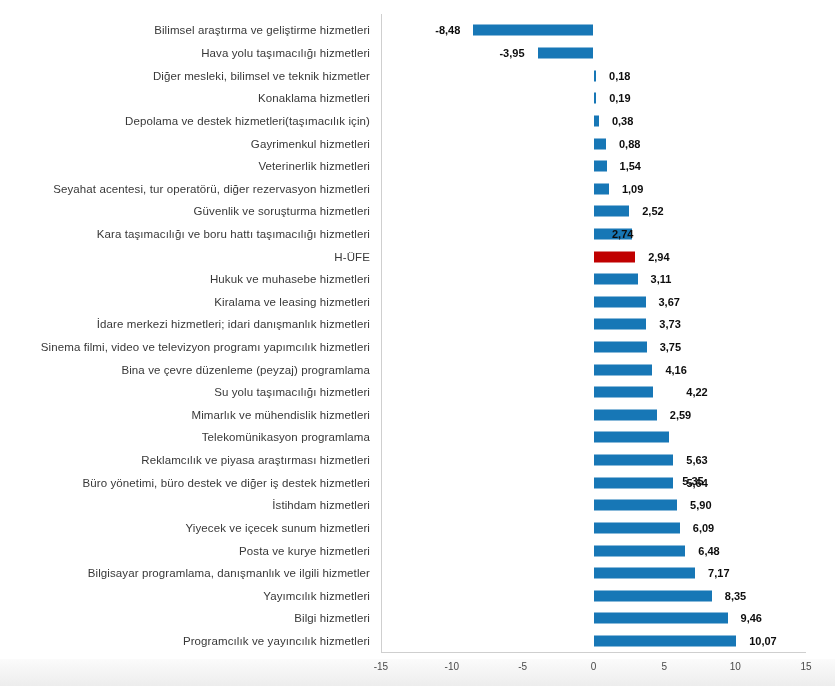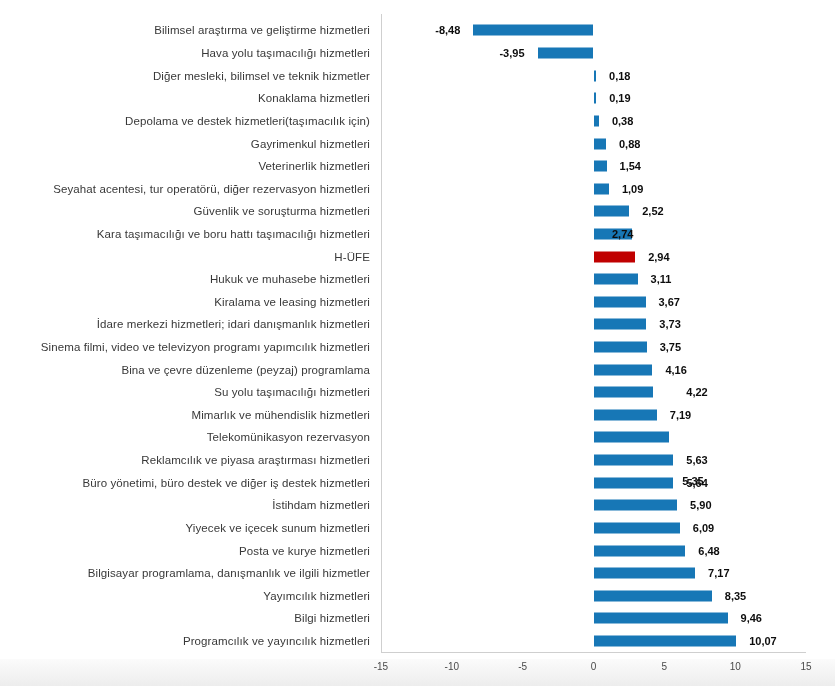--- a/index.html
+++ b/index.html
@@ -186,24 +186,24 @@
         <div class="val-label" style="left: 665.447px; transform: translate(0px, -50%);">4,16</div>
       </div>
       <div class="row" style="top: 380.96px;">
         <div class="cat-label">Su yolu taşımacılığı hizmetleri</div>
         <div class="bar" style="width: 59.7974px; left: 593.5px; background: rgb(23, 119, 182);"></div>
         <div class="val-label" style="left: 666.297px; transform: translate(0px, -50%); margin-left: 20px;">4,22</div>
       </div>
       <div class="row" style="top: 403.57px; padding-left: 39px;">
         <div class="cat-label">Mimarlık ve mühendislik hizmetleri</div>
         <div class="bar" style="width: 63.3399px; left: 593.5px; background: rgb(23, 119, 182);"></div>
-        <div class="val-label" style="left: 669.84px; transform: translate(0px, -50%);">7,19</div>
+        <div class="val-label" style="left: 669.84px; transform: translate(0px, -50%);">2,59</div>
       </div>
       <div class="row" style="top: 426.18px;">
-        <div class="cat-label">Telekomünikasyon rezervasyon</div>
+        <div class="cat-label">Telekomünikasyon programlama</div>
         <div class="bar" style="width: 75.8095px; left: 593.5px; background: rgb(23, 119, 182);"></div>
         <div class="val-label" style="left: 682.309px; transform: translate(0px, -50%); margin-top: 44px;">5,35</div>
       </div>
       <div class="row" style="top: 448.79px;">
         <div class="cat-label">Reklamcılık ve piyasa araştırması hizmetleri</div>
         <div class="bar" style="width: 79.7771px; left: 593.5px; background: rgb(23, 119, 182);"></div>
         <div class="val-label" style="left: 686.277px; transform: translate(0px, -50%);">5,63</div>
       </div>
       <div class="row" style="top: 471.4px;">
         <div class="cat-label">Büro yönetimi, büro destek ve diğer iş destek hizmetleri</div>

